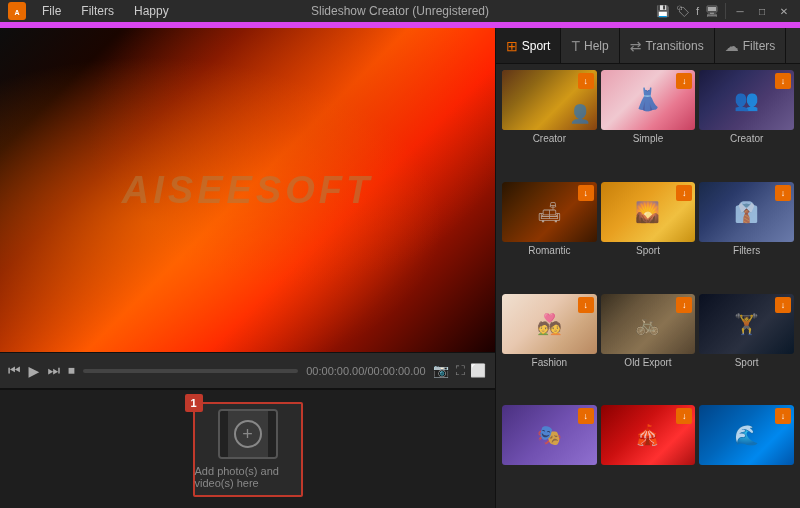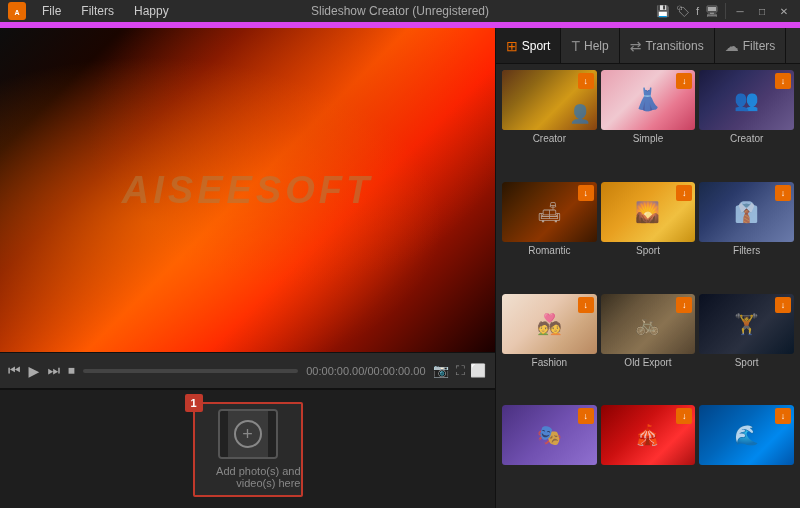--- a/index.html
+++ b/index.html
@@ -37,21 +37,21 @@
 
     
     .timeline { height: 120px; background: #1e1e1e; border-top: 2px solid #111; display: flex; align-items: center; justify-content: center; position: relative; padding: 8px; }
     .add-slot { width: 110px; height: 95px; border: 2px solid #c0392b; background: #2a2a2a; display: flex; flex-direction: column; align-items: center; justify-content: center; cursor: pointer; position: relative; border-radius: 2px; }
     .slot-number { position: absolute; top: -10px; left: -10px; width: 18px; height: 18px; background: #c0392b; color: white; font-size: 11px; font-weight: bold; display: flex; align-items: center; justify-content: center; border-radius: 2px; z-index: 2; }
     .film-icon { width: 60px; height: 50px; background: #3a3a3a; border: 2px solid #555; border-radius: 4px; display: flex; align-items: center; justify-content: center; position: relative; }
     .film-icon::before, .film-icon::after { content: ''; position: absolute; top: 0; bottom: 0; width: 8px; background: #222; }
     .film-icon::before { left: 0; border-radius: 2px 0 0 2px; }
     .film-icon::after { right: 0; border-radius: 0 2px 2px 0; }
     .plus-circle { width: 28px; height: 28px; border: 2px solid #888; border-radius: 50%; display: flex; align-items: center; justify-content: center; color: #888; font-size: 18px; z-index: 1; }
-    .add-label { font-size: 11px; color: #888; margin-top: 6px; text-align: right; }
+    .add-label { font-size: 11px; color: #888; margin-top: 6px; text-align: left; }
 
     
     .right-panel { width: 305px; background: #252525; border-left: 1px solid #111; display: flex; flex-direction: column; }
     .tabs-bar { height: 36px; background: #2a2a2a; display: flex; align-items: center; border-bottom: 1px solid #111; }
     .tab { display: flex; align-items: center; gap: 4px; padding: 0 10px; height: 100%; font-size: 12px; color: #aaa; cursor: pointer; border-right: 1px solid #111; }
     .tab.active { background: #1e1e1e; color: #fff; }
     .tab-icon { font-size: 14px; }
     .themes-icon { color: #e86a00; }
     .text-icon { color: #888; }
     .trans-icon { color: #888; }

